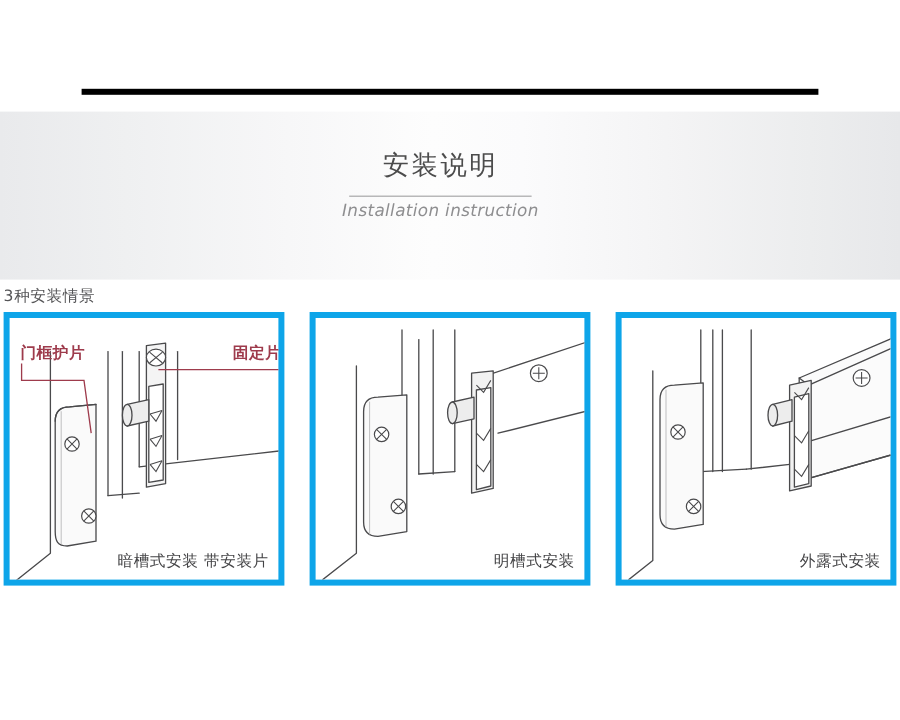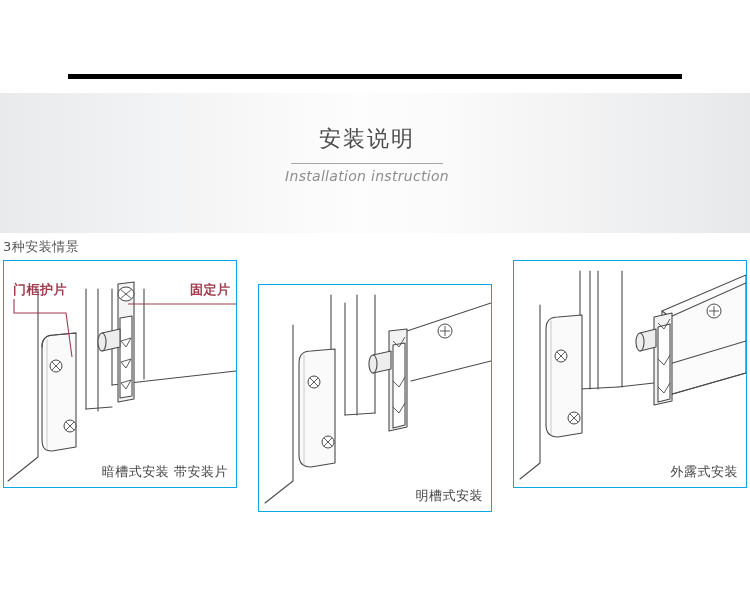--- a/index.html
+++ b/index.html
@@ -108,27 +108,27 @@
     position: absolute;
     left: 0;
     top: 27px;
     width: 750px;
     height: 232px;
   }
   .panel {
     position: absolute;
     top: 0;
     height: 228px;
-    border: 1px solid #0ea5e9;
+    border: 5px solid #0ea5e9;
     background: #ffffff;
     box-sizing: border-box;
     overflow: hidden;
   }
   .panel-1 { left: 3px;   width: 234px; }
-  .panel-2 { left: 258px; width: 234px; margin-top: 24px; }
+  .panel-2 { left: 258px; width: 234px; }
   .panel-3 { left: 513px; width: 234px; }
 
   .panel svg { display: block; }
 
   .panel-caption {
     position: absolute;
     right: 8px;
     bottom: 6px;
     font-family: "DejaVu Sans", "Liberation Sans", sans-serif;
     font-size: 13px;

